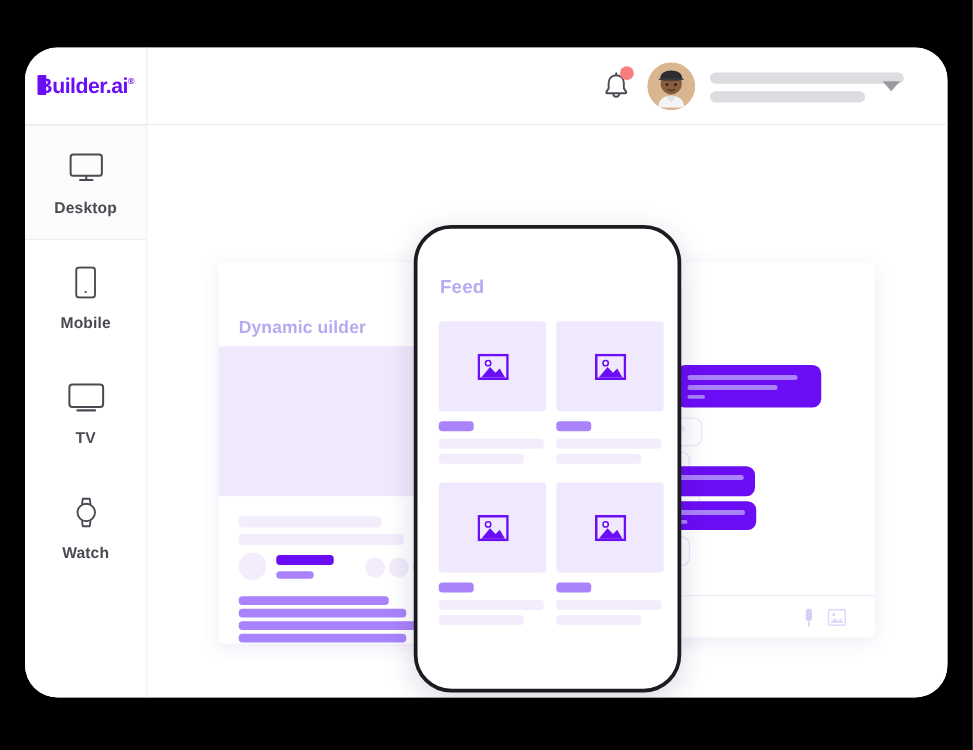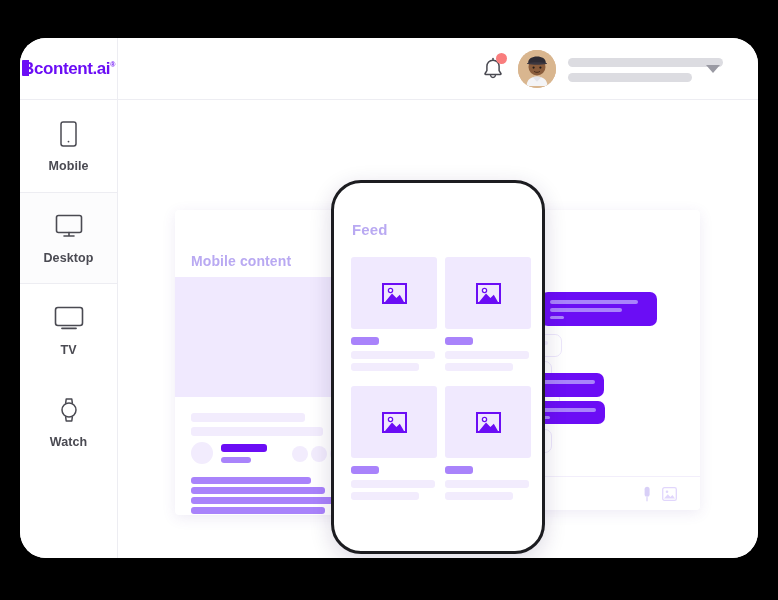--- a/index.html
+++ b/index.html
@@ -195,21 +195,21 @@
 </head>
 <body>
 
 <div id="app-window">
 
   <div id="header">
 
     <div id="logo-cell">
       <span id="logo-text">
         <span id="logo-b-block"></span>
-        <span style="color:#6b0df5;position:relative;">B</span><span>content.ai</span><span id="logo-reg">®</span>
+        <span style="color:#6b0df5;position:relative;">B</span><span>uilder.ai</span><span id="logo-reg">®</span>
       </span>
     </div>
 
     <div id="bell-wrap">
       <svg width="34" height="34" viewBox="0 0 34 34">
         <path d="M17 8.2c-3.6 0-6.1 2.7-6.1 6.1v4.4l-1.8 2.8c-.3.5 0 1.1.6 1.1h14.6c.6 0 .9-.6.6-1.1l-1.8-2.8v-4.4c0-3.4-2.5-6.1-6.1-6.1z" fill="none" stroke="#4a4a52" stroke-width="1.5" stroke-linejoin="round"></path>
         <path d="M14.6 23.6a2.5 2.5 0 0 0 4.8 0" fill="none" stroke="#4a4a52" stroke-width="1.5" stroke-linecap="round"></path>
         <path d="M17 8.2V6.6" stroke="#4a4a52" stroke-width="1.5" stroke-linecap="round"></path>
       </svg>
       <div id="bell-badge"></div>
@@ -229,38 +229,38 @@
       </svg>
     </div>
 
     <div id="user-line-1"></div>
     <div id="user-line-2"></div>
     <div id="user-caret"></div>
   </div>
 
   <div id="sidebar">
 
+    <div class="side-item active">
+      <span class="side-icon">
+        <svg width="28" height="24" viewBox="0 0 28 24">
+          <rect x="1.5" y="1.5" width="25" height="17" rx="2" fill="none" stroke="#4a4a52" stroke-width="1.6"></rect>
+          <path d="M14 18.5v3M9 22h10" stroke="#4a4a52" stroke-width="1.6" stroke-linecap="round"></path>
+        </svg>
+      </span>
+      <span class="side-label">Desktop</span>
+    </div>
+
     <div class="side-item">
       <span class="side-icon">
         <svg width="17" height="26" viewBox="0 0 17 26">
           <rect x="1" y="1" width="15" height="24" rx="2.2" fill="none" stroke="#4a4a52" stroke-width="1.5"></rect>
           <circle cx="8.5" cy="20.6" r="0.9" fill="#4a4a52"></circle>
         </svg>
       </span>
       <span class="side-label">Mobile</span>
-    </div>
-
-    <div class="side-item active">
-      <span class="side-icon">
-        <svg width="28" height="24" viewBox="0 0 28 24">
-          <rect x="1.5" y="1.5" width="25" height="17" rx="2" fill="none" stroke="#4a4a52" stroke-width="1.6"></rect>
-          <path d="M14 18.5v3M9 22h10" stroke="#4a4a52" stroke-width="1.6" stroke-linecap="round"></path>
-        </svg>
-      </span>
-      <span class="side-label">Desktop</span>
     </div>
 
 
     <div class="side-item">
       <span class="side-icon">
         <svg width="30" height="24" viewBox="0 0 30 24">
           <rect x="1.5" y="1.5" width="27" height="18" rx="2.4" fill="none" stroke="#4a4a52" stroke-width="1.6"></rect>
           <path d="M8 22.3h14" stroke="#4a4a52" stroke-width="1.8" stroke-linecap="round"></path>
         </svg>
       </span>
@@ -337,21 +337,21 @@
           <svg width="15" height="14" viewBox="0 0 15 14">
             <rect x="0.7" y="0.7" width="13.6" height="12.6" rx="1.6" fill="none" stroke="#c9b6fa" stroke-width="1.3"></rect>
             <circle cx="5" cy="4.7" r="1.3" fill="#c9b6fa"></circle>
             <path d="M2 11.4 5.8 7.3l2.6 2.6 2-2 2.6 3.5z" fill="#c9b6fa"></path>
           </svg>
         </span>
       </div>
     </div>
 
     <div id="card-dynamic">
-      <div class="panel-title" id="dynamic-title">Mobile content</div>
+      <div class="panel-title" id="dynamic-title">Dynamic uilder</div>
 
       <div id="video-area">
         <div id="play-btn">
           <div id="play-tri"></div>
         </div>
       </div>
 
       <div class="bar bar-faint" style="left:16px;top:203px;width:114px;height:9px;"></div>
       <div class="bar bar-faint" style="left:16px;top:217px;width:132px;height:9px;"></div>
 

